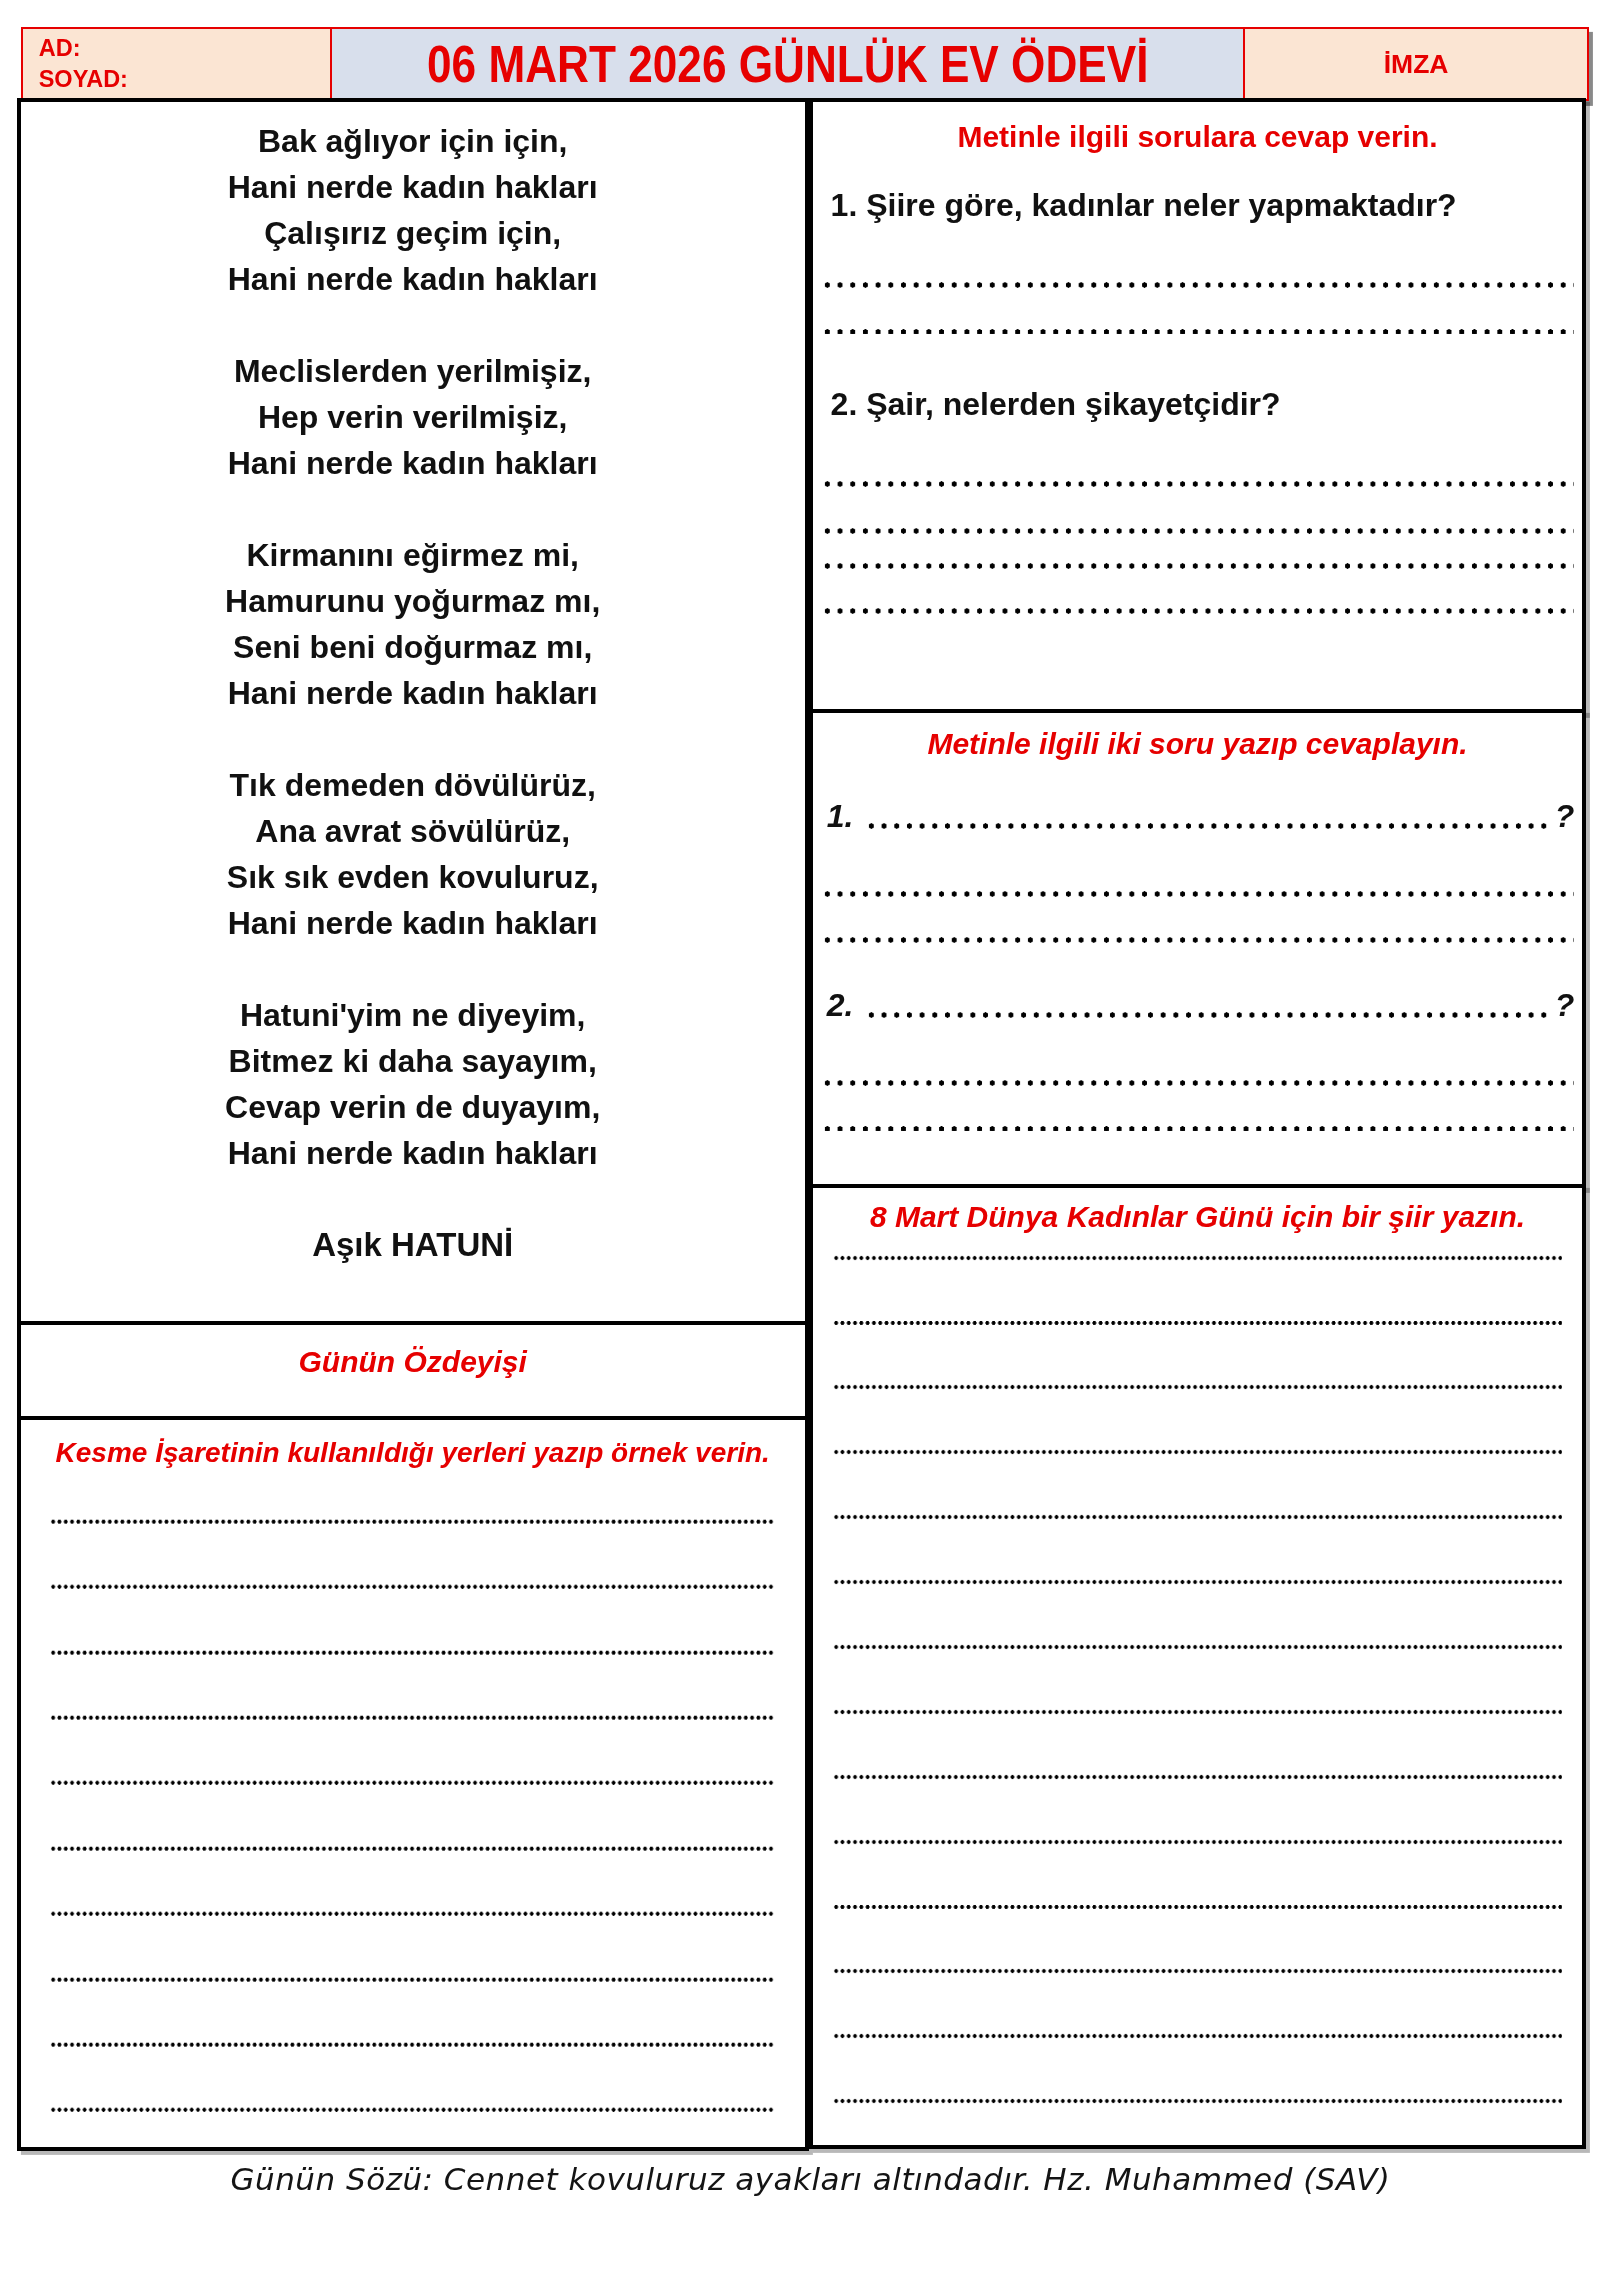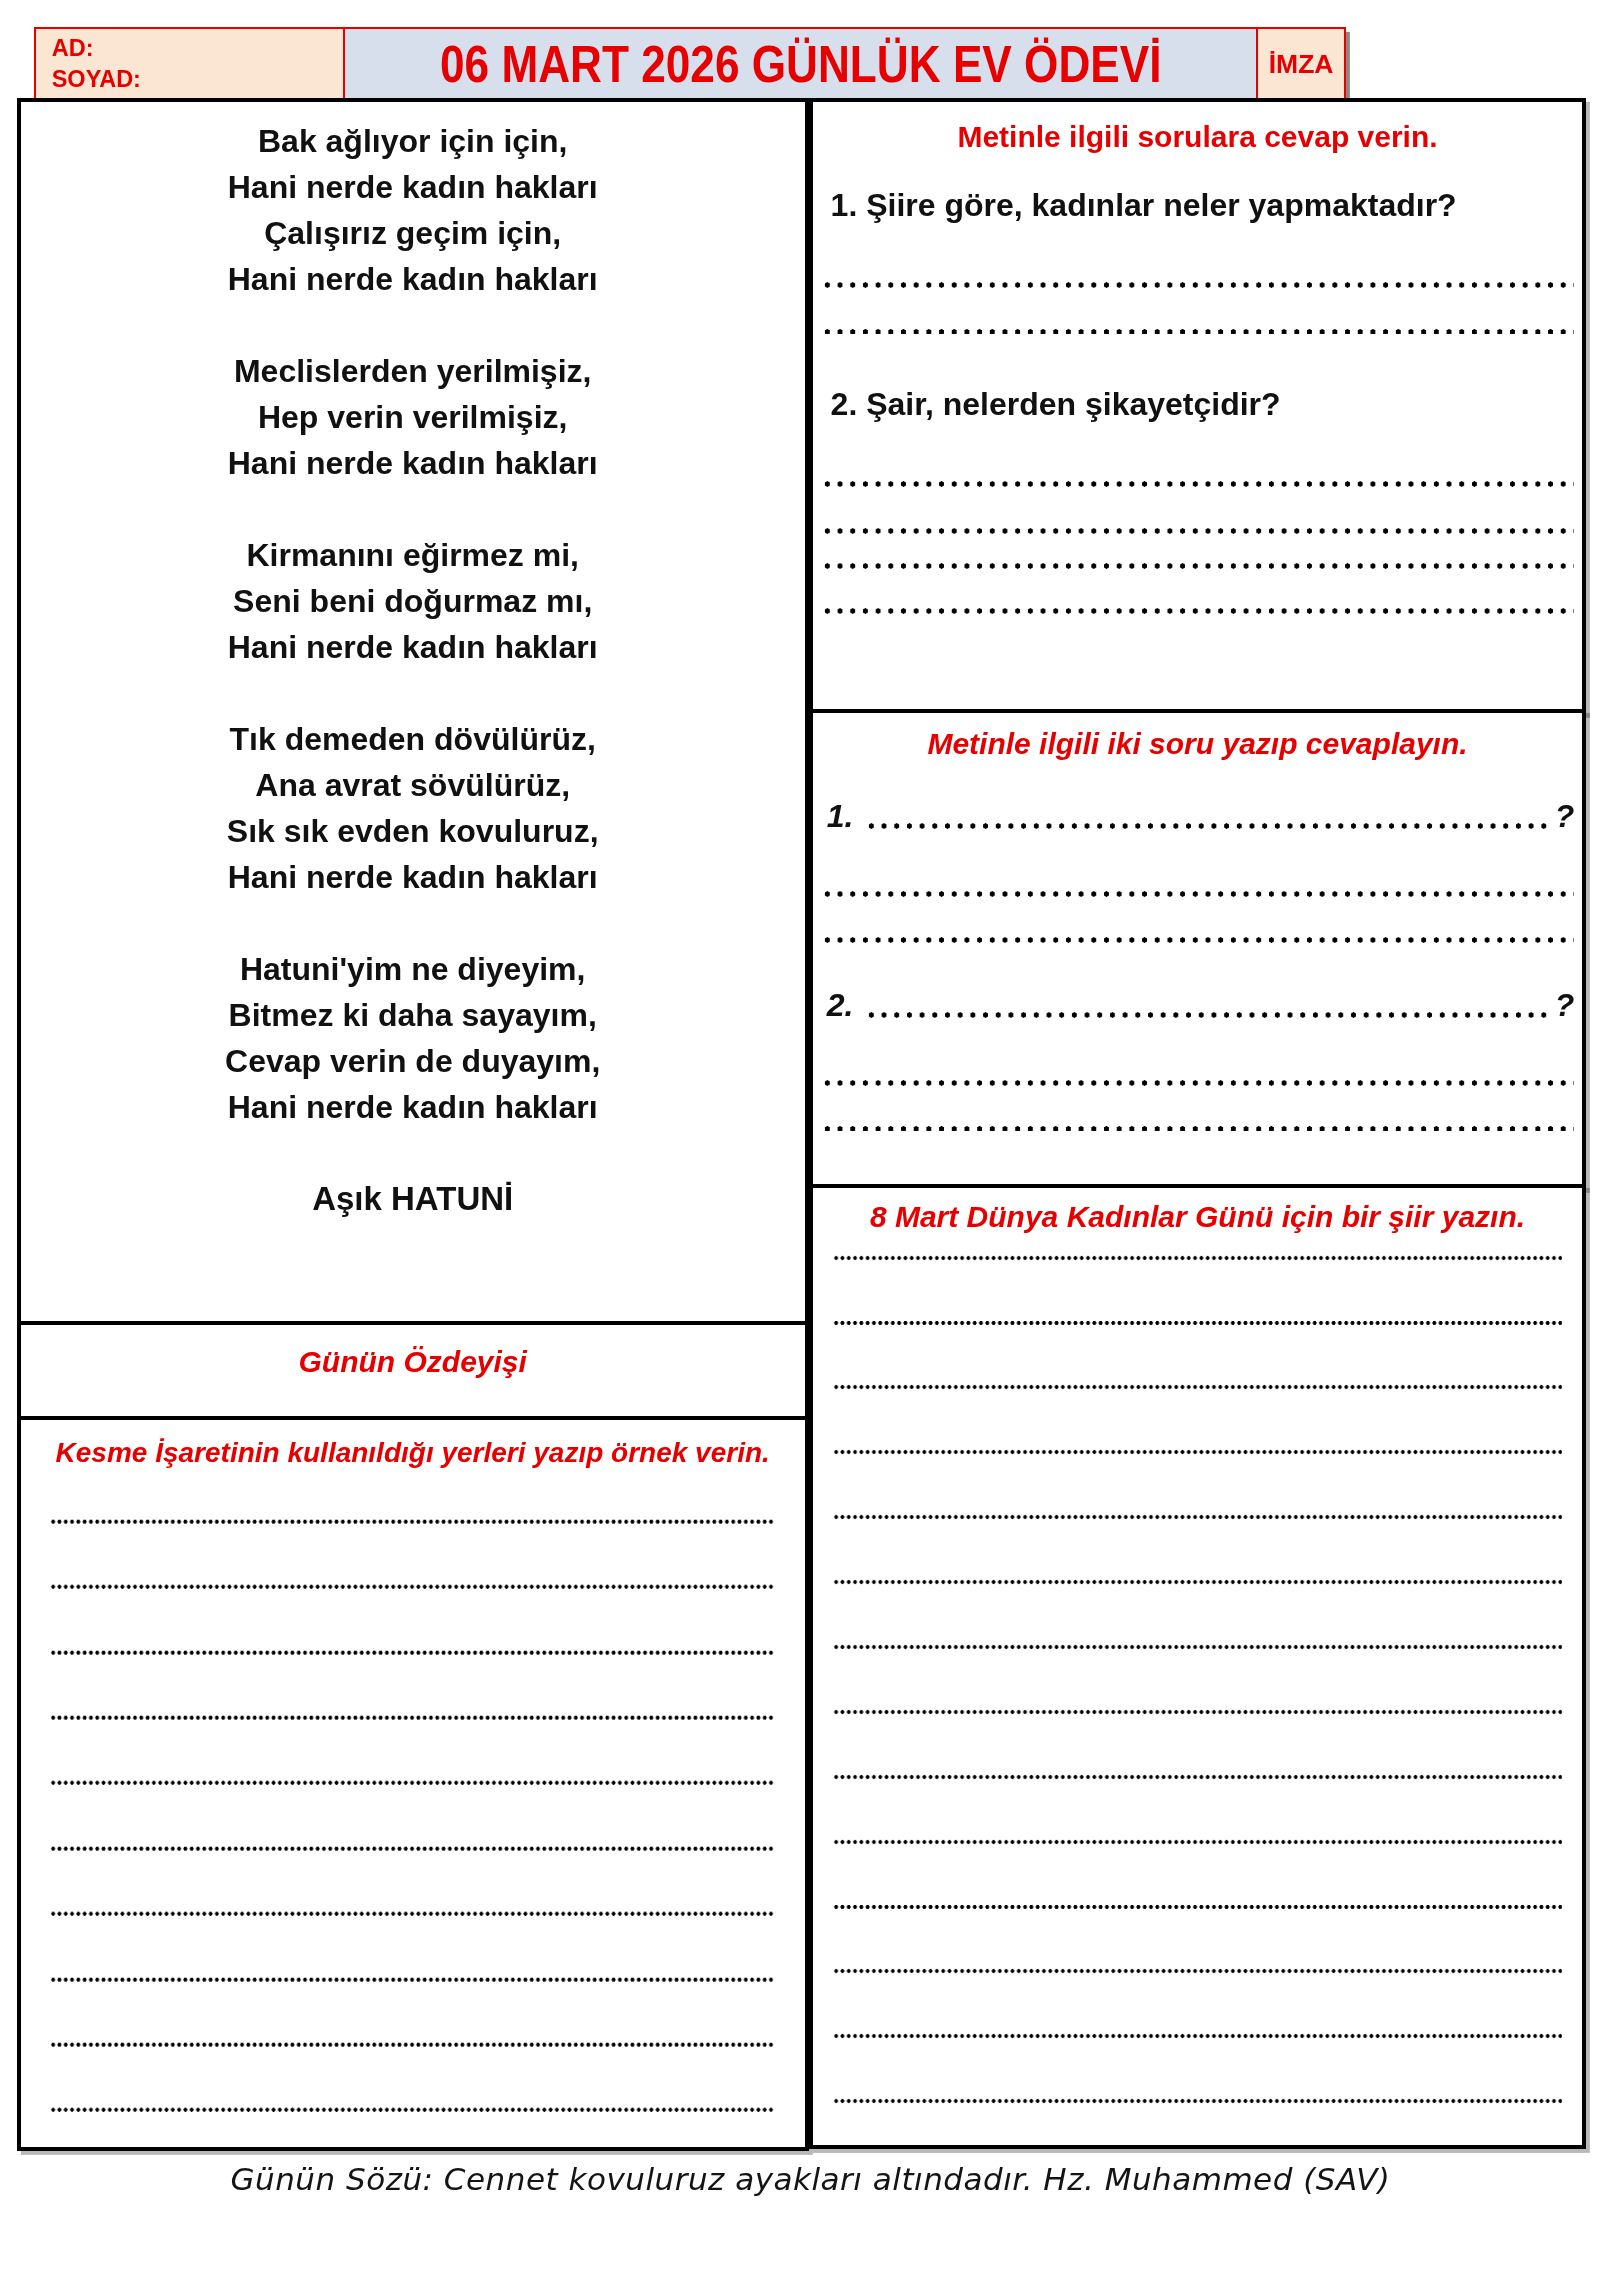--- a/index.html
+++ b/index.html
@@ -13,21 +13,21 @@
   .page{
     position:relative;
     width:1621px;height:2293px;
     background:#ffffff;
     font-family:"Liberation Sans", sans-serif;
     color:var(--ink);
     overflow:hidden;
   }
 
   
-  .hdr{position:absolute;left:34px;top:27.4px;width:1312px;height:74px;display:flex;}
+  .hdr{position:absolute;left:21px;top:27.4px;width:1568px;height:74px;display:flex;}
   .hdr-cell{border:2.9px solid var(--red);height:74px;box-shadow:3.9px 4.9px 0 rgba(40,40,40,.55);}
   .cell-name{
     width:312px;background:var(--peach);
     display:flex;flex-direction:column;justify-content:space-between;
     padding:6.9px 15.7px;
   }
   .cell-name .lbl{font-weight:bold;color:var(--red);font-size:23.5px;line-height:25.5px;}
   .cell-title{
     width:916px;margin-left:-2.9px;background:var(--blue);
     display:flex;align-items:center;justify-content:center;
@@ -149,20 +149,21 @@
             <div class="poem-line">Çalışırız geçim için,</div>
             <div class="poem-line">Hani nerde kadın hakları</div>
           </div>
           <div class="stanza">
             <div class="poem-line">Meclislerden yerilmişiz,</div>
             <div class="poem-line">Hep verin verilmişiz,</div>
             <div class="poem-line">Hani nerde kadın hakları</div>
           </div>
           <div class="stanza">
             <div class="poem-line">Kirmanını eğirmez mi,</div>
+            <div class="poem-line">Hamurunu yoğurmaz mı,</div>
             <div class="poem-line">Seni beni doğurmaz mı,</div>
             <div class="poem-line">Hani nerde kadın hakları</div>
           </div>
           <div class="stanza">
             <div class="poem-line">Tık demeden dövülürüz,</div>
             <div class="poem-line">Ana avrat sövülürüz,</div>
             <div class="poem-line">Sık sık evden kovuluruz,</div>
             <div class="poem-line">Hani nerde kadın hakları</div>
           </div>
           <div class="stanza">

